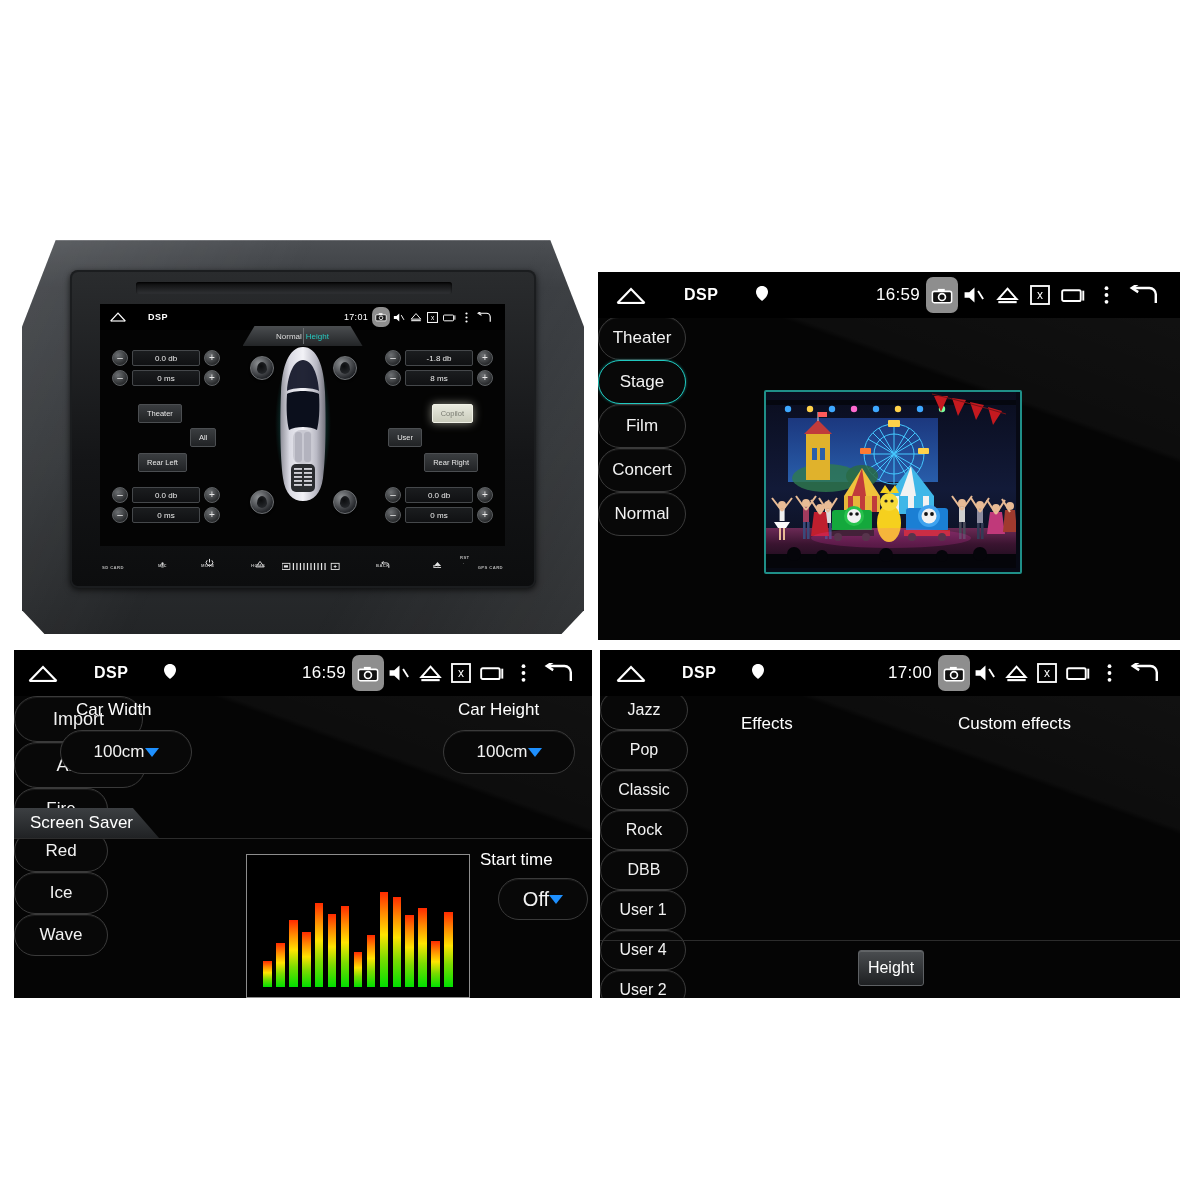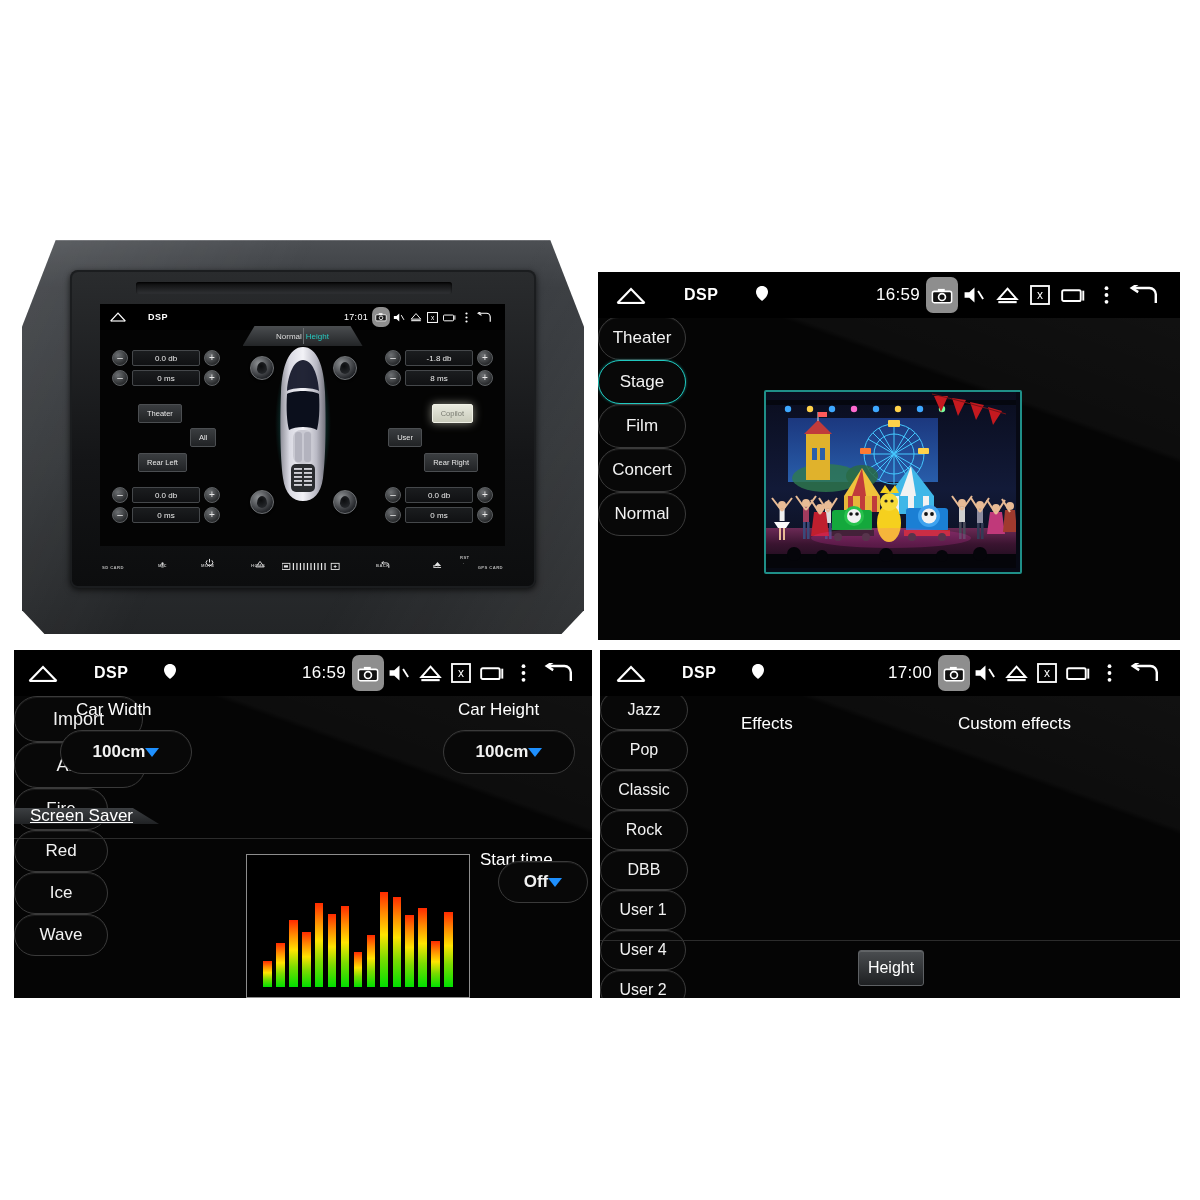--- a/index.html
+++ b/index.html
@@ -83,25 +83,25 @@
             box-shadow:0 0 10px rgba(240,240,220,.55);margin-left:12px;}
   .carimg{position:absolute;left:50%;transform:translateX(-50%);top:40px;width:60px;height:160px;}
 
   
   #panel-scene{left:598px;top:272px;width:582px;height:368px;}
   .scene-photo{position:absolute;border:2px solid #1f8f88;border-radius:2px;overflow:hidden;background:#070914;}
 
   
   #panel-settings{left:14px;top:650px;width:578px;height:348px;}
   .lbl{position:absolute;color:#fff;}
-  .ddl{position:absolute;display:flex;align-items:center;justify-content:center;gap:0;font-weight:bold;}
+  .ddl{position:absolute;display:flex;align-items:center;justify-content:center;gap:0;}
   .caret{width:0;height:0;border-left:7px solid transparent;border-right:7px solid transparent;border-top:9px solid #1e90ff;}
-  .tabcorner{position:absolute;height:16px;padding:0 26px 0 16px;display:flex;align-items:center;
+  .tabcorner{position:absolute;height:30px;padding:0 26px 0 16px;display:flex;align-items:center;
      background:linear-gradient(180deg,#3c3f42,#202224);
-     clip-path:polygon(0 0,82% 0,100% 100%,0 100%);color:#fff;text-decoration:underline;}
+     clip-path:polygon(0 0,82% 0,100% 100%,0 100%);color:#fff;}
   .divline{position:absolute;height:1px;background:#2c2c2c;}
   .vizbox{position:absolute;background:#000;border:1px solid #8d8d8d;overflow:hidden;}
   .vizbar{position:absolute;bottom:0;background:linear-gradient(180deg,#ff2a00 0%,#ff8a00 22%,#ffe400 45%,#7bdc00 70%,#00e000 100%);}
 
   
   #panel-effects{left:600px;top:650px;width:580px;height:348px;}
   .rectbtn{position:absolute;display:flex;align-items:center;justify-content:center;color:#fff;
      background:linear-gradient(180deg,#4a4d50,#1e2022);border:1px solid #5e6164;border-radius:3px;
      box-shadow:inset 0 1px 0 rgba(255,255,255,.14);}
 </style>
@@ -706,21 +706,21 @@
         <div class="vizbar" style="left: 119.665px; width: 8.536px; bottom: 10px; height: 52.2px;"></div>
         <div class="vizbar" style="left: 132.599px; width: 8.536px; bottom: 10px; height: 95.12px;"></div>
         <div class="vizbar" style="left: 145.532px; width: 8.536px; bottom: 10px; height: 90.48px;"></div>
         <div class="vizbar" style="left: 158.465px; width: 8.536px; bottom: 10px; height: 71.92px;"></div>
         <div class="vizbar" style="left: 171.399px; width: 8.536px; bottom: 10px; height: 78.88px;"></div>
         <div class="vizbar" style="left: 184.332px; width: 8.536px; bottom: 10px; height: 46.4px;"></div>
         <div class="vizbar" style="left: 197.265px; width: 8.536px; bottom: 10px; height: 75.4px;"></div>
       </div>
 
     <span class="lbl" style="left:466px;top:200px;font-size:17px;">Start time</span>
-    <div class="pill ddl" style="left:484px;top:211px;width:88px;height:40px;font-size:17px;">
+    <div class="pill ddl" style="left:484px;top:228px;width:88px;height:40px;font-size:20px;">
       <span>Off</span>
       <span class="caret"></span>
     </div>
   </div>
 
   <div id="panel-effects" class="screen">
     <div class="glass" style="left:0;top:0;width:580px;height:348px;"></div>
     <div class="statusbar" style="height:46px;font-size:15px;">
       <span class="sb-home" style="margin-left:16px;">
         <svg width="30" height="17" viewBox="0 0 30 17">

